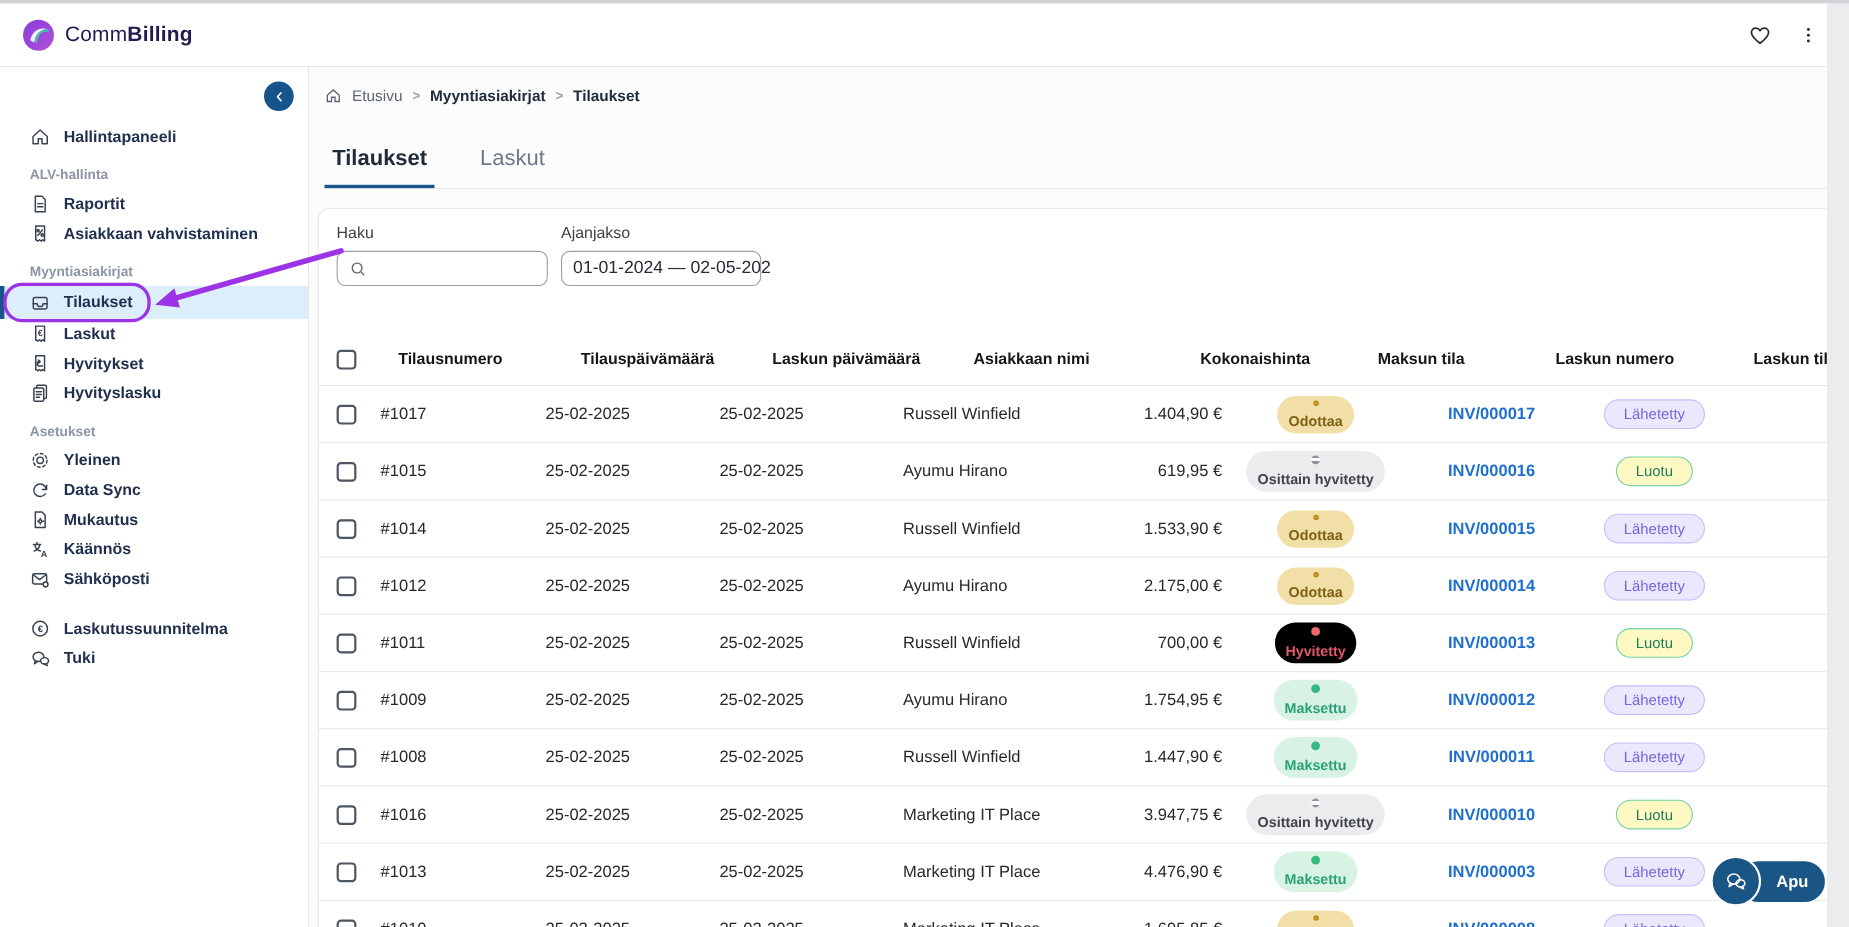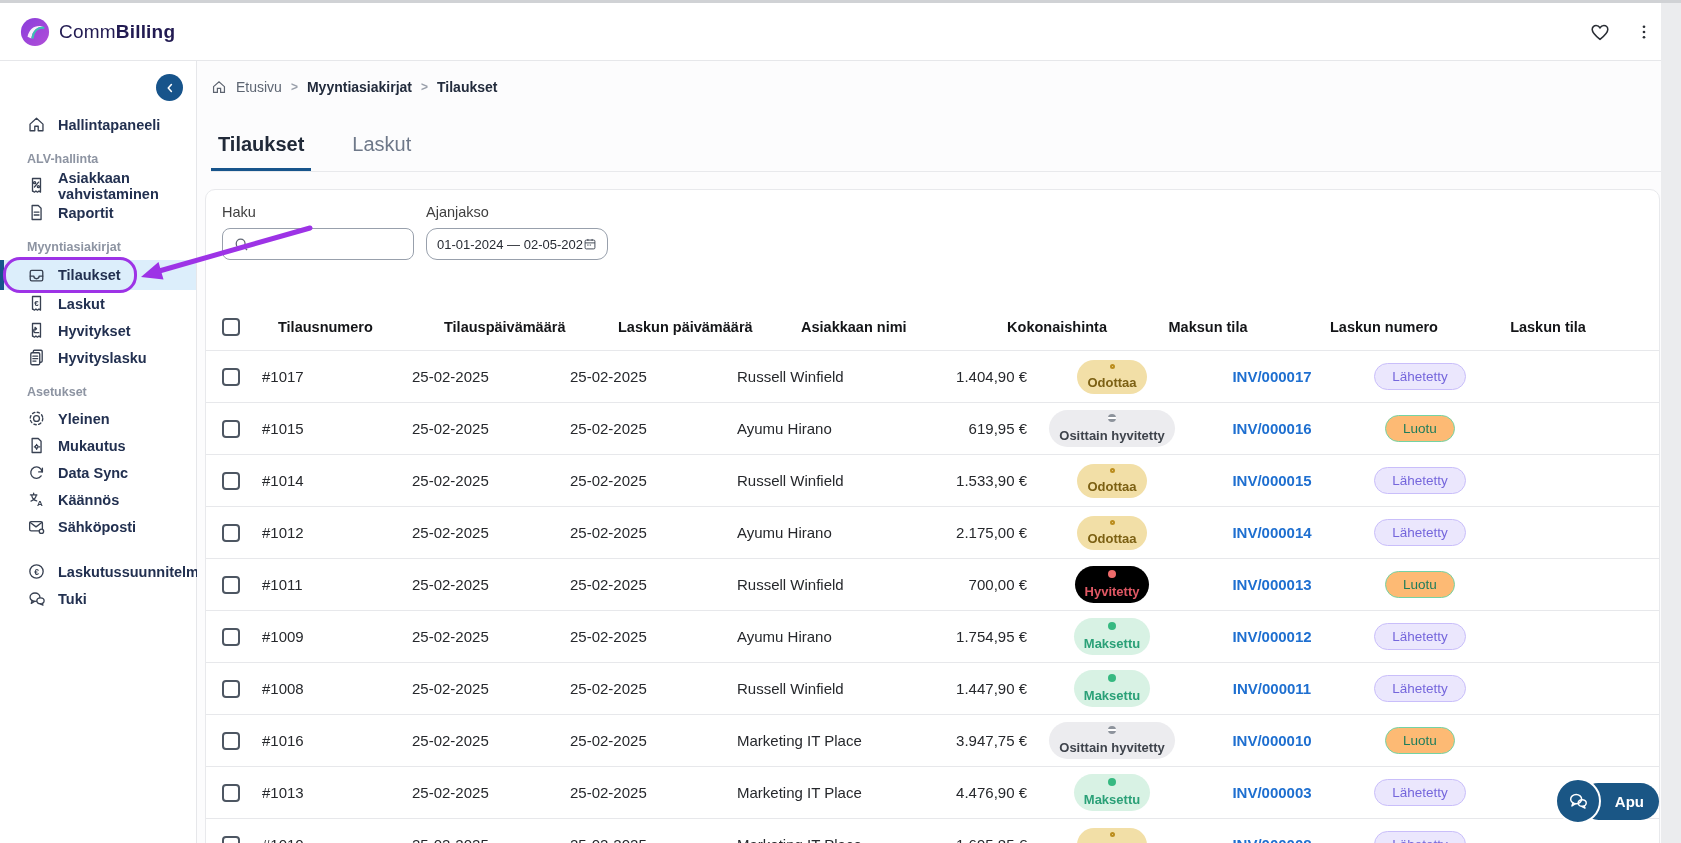--- a/index.html
+++ b/index.html
@@ -13,21 +13,21 @@
   .topbar{height:61px;padding:3px 16px 0 20px;display:flex;align-items:center;border-bottom:1px solid #e6e7ea;background:#fff;}
   .brand{display:flex;align-items:center;gap:9px;}
   .logo{width:30px;height:30px;flex:none;}
   .brand-text{font-size:19px;color:#221b52;font-weight:500;letter-spacing:.2px;}
   .brand-text b{font-weight:800;}
   .topbar-actions{margin-left:auto;display:flex;align-items:center;gap:24px;padding-right:12px;}
   .icon-btn{background:none;border:none;cursor:pointer;display:flex;align-items:center;justify-content:center;}
 
   
   .layout{display:flex;height:782px;}
-  .sidebar{width:197px;flex:none;background:#fff;border-right:1px solid #e6e7ea;position:relative;}
+  .sidebar{width:281px;flex:none;background:#fff;border-right:1px solid #e6e7ea;position:relative;}
   .collapse-btn{position:absolute;top:13px;right:13px;width:27px;height:27px;border-radius:50%;
     background:#17548b;border:none;display:flex;align-items:center;justify-content:center;cursor:pointer;z-index:5;}
   .nav{padding-top:50px;}
   .nav-title{font-size:12.5px;font-weight:700;color:#8d94a2;padding:14px 10px 6px 27px;}
   .nav-gap{height:18px;}
   .nav-item{height:27px;display:flex;align-items:center;gap:12px;padding:0 10px 0 27px;
     font-size:14.5px;font-weight:600;color:#223050;cursor:pointer;position:relative;}
   .nav-item .nicon{width:19px;height:19px;color:#384152;flex:none;display:flex;align-items:center;justify-content:center;}
   .nav-item .nicon svg{width:19px;height:19px;}
   .nav-item.active{background:#dceefb;height:30px;}
@@ -49,21 +49,21 @@
   .tab.active{color:#212a39;font-weight:600;border-bottom-color:#17548b;}
 
   
   .card{margin:17px 21px 0 8px;background:#fff;border:1px solid #e8e9ec;border-radius:10px;min-height:900px;overflow:hidden;}
   .filters{display:flex;align-items:flex-end;padding:14px 16px 0 16px;}
   .field{margin-right:12px;}
   .field .flabel{display:block;font-size:14.5px;color:#404040;margin-bottom:8px;}
   .input{height:32px;border:1px solid #98a0ac;border-radius:8px;display:flex;align-items:center;padding:0 10px;background:#fff;}
   .search-box{width:192px;gap:7px;}
   .search-box input{border:none;outline:none;flex:1;min-width:0;font-size:13.5px;font-family:inherit;}
-  .date-box{width:182px;justify-content:space-between;font-size:13px;color:#272b33;cursor:pointer;white-space:nowrap;border-radius:11px;}
+  .date-box{width:182px;justify-content:space-between;font-size:16px;color:#272b33;cursor:pointer;white-space:nowrap;}
   .actions{margin-left:auto;display:flex;align-items:center;gap:14px;padding-bottom:0;}
   .btn-primary{height:36px;padding:0 38px;background:#1a5685;color:#fff;border:none;border-radius:7px;
     font-weight:700;font-size:15px;cursor:pointer;font-family:inherit;}
   .btn-outline{height:36px;padding:0 17px;background:#fff;border:1.5px solid #1d5c8e;color:#1d5c8e;border-radius:8px;
     font-weight:700;font-size:15px;cursor:pointer;display:flex;align-items:center;gap:10px;font-family:inherit;}
   .v-divider{width:1px;height:34px;background:#dcdee2;}
   .btn-columns{width:42px;height:36px;border:1px solid #e3e4e8;border-radius:9px;background:#fff;cursor:pointer;
     display:flex;align-items:center;justify-content:center;}
 
   
@@ -87,21 +87,21 @@
   .b-pending .dot{width:5px;height:5px;background:transparent;border:2px solid #bb8d1e;}
   .b-partial{background:#ececef;color:#3e434b;}
   .b-partial .dot{background:linear-gradient(#8d939c 32%,#ffffff 32%,#ffffff 68%,#8d939c 68%);}
   .b-refunded{background:#000000;color:#e05864;}
   .b-refunded .dot{background:#ef6b6b;}
   .b-paid{background:#d8f2e4;color:#2aa077;}
   .b-paid .dot{background:#36b981;}
 
   .pill{display:inline-block;min-width:64px;text-align:center;padding:5px 17px;border-radius:999px;font-size:13.5px;font-weight:500;}
   .p-sent{background:#ebe7fd;border:1px solid #c9befa;color:#7566dc;}
-  .p-created{background:#fdba74;border:1px solid #74d3a4;color:#1f7d5b;}
+  .p-created{background:#fef9c3;border:1px solid #74d3a4;color:#1f7d5b;}
 
   .link{color:#1e6fd0;font-weight:700;cursor:pointer;}
 
   
   .annotation-arrow{position:absolute;left:128px;top:212px;z-index:60;pointer-events:none;}
 
   
   .help{position:absolute;left:1555px;top:778px;width:106px;height:47px;z-index:70;cursor:pointer;}
   .help-pill{position:absolute;left:25px;top:5px;width:79px;height:37px;border-radius:19px;background:#1a5685;
     color:#fff;font-weight:700;font-size:15px;display:flex;align-items:center;justify-content:flex-end;padding-right:15px;}
@@ -158,37 +158,37 @@
             <svg viewBox="0 0 20 20" fill="none" stroke="currentColor" stroke-width="1.4" stroke-linecap="round" stroke-linejoin="round">
               <path d="M3.2 9.6 L10 3.4 L16.8 9.6 V16.6 H11.8 V11.8 H8.2 V16.6 H3.2 Z"></path>
             </svg>
           </span>
           <span class="nlabel">Hallintapaneeli</span>
         </div>
         <div class="nav-title">ALV-hallinta</div>
         <div class="nav-item">
           <span class="nicon">
             <svg viewBox="0 0 20 20" fill="none" stroke="currentColor" stroke-width="1.4" stroke-linecap="round" stroke-linejoin="round">
+              <path d="M5.4 2.6 H11.8 L14.8 5.6 V17.4 H5.4 Z"></path>
+              <line x1="7.6" y1="9.6" x2="12.6" y2="9.6"></line>
+              <line x1="7.6" y1="12.6" x2="12.6" y2="12.6"></line>
+            </svg>
+          </span>
+          <span class="nlabel">Raportit</span>
+        </div>
+        <div class="nav-item">
+          <span class="nicon">
+            <svg viewBox="0 0 20 20" fill="none" stroke="currentColor" stroke-width="1.4" stroke-linecap="round" stroke-linejoin="round">
               <path d="M5.8 2.6 H14.2 V17 L12.6 15.7 11 17 9.4 15.7 7.8 17 6.2 15.7 5.8 16 Z"></path>
               <line x1="7.8" y1="11.6" x2="12.2" y2="6.4"></line>
               <circle cx="8" cy="7" r="1.1"></circle>
               <circle cx="12" cy="11.2" r="1.1"></circle>
             </svg>
           </span>
           <span class="nlabel">Asiakkaan vahvistaminen</span>
-        </div>
-        <div class="nav-item">
-          <span class="nicon">
-            <svg viewBox="0 0 20 20" fill="none" stroke="currentColor" stroke-width="1.4" stroke-linecap="round" stroke-linejoin="round">
-              <path d="M5.4 2.6 H11.8 L14.8 5.6 V17.4 H5.4 Z"></path>
-              <line x1="7.6" y1="9.6" x2="12.6" y2="9.6"></line>
-              <line x1="7.6" y1="12.6" x2="12.6" y2="12.6"></line>
-            </svg>
-          </span>
-          <span class="nlabel">Raportit</span>
         </div>
         <div class="nav-title">Myyntiasiakirjat</div>
         <div class="nav-item active annotated">
           <span class="nicon">
             <svg viewBox="0 0 20 20" fill="none" stroke="currentColor" stroke-width="1.4" stroke-linecap="round" stroke-linejoin="round">
               <rect x="3.4" y="4.6" width="13.2" height="11" rx="1.6"></rect>
               <path d="M3.4 10.6 H7.2 c0 1.7 1.2 2.8 2.8 2.8 s2.8-1.1 2.8-2.8 h3.8"></path>
             </svg>
           </span>
           <span class="nlabel">Tilaukset</span>
@@ -230,35 +230,35 @@
             <svg viewBox="0 0 20 20" fill="none" stroke="currentColor" stroke-width="1.4" stroke-linecap="round" stroke-linejoin="round">
               <circle cx="10" cy="10" r="3.1"></circle>
               <circle cx="10" cy="10" r="6.6" stroke-dasharray="2.6 2.58"></circle>
             </svg>
           </span>
           <span class="nlabel">Yleinen</span>
         </div>
         <div class="nav-item">
           <span class="nicon">
             <svg viewBox="0 0 20 20" fill="none" stroke="currentColor" stroke-width="1.4" stroke-linecap="round" stroke-linejoin="round">
+              <path d="M15.9 9.3 a6 6 0 1 0 -1 4.3"></path>
+              <path d="M16.2 5.5 v3.9 h-3.9"></path>
+            </svg>
+          </span>
+          <span class="nlabel">Data Sync</span>
+        </div>
+        <div class="nav-item">
+          <span class="nicon">
+            <svg viewBox="0 0 20 20" fill="none" stroke="currentColor" stroke-width="1.4" stroke-linecap="round" stroke-linejoin="round">
               <path d="M5.4 2.6 H11.8 L14.8 5.6 V17.4 H5.4 Z"></path>
               <circle cx="10.1" cy="11.4" r="1.5"></circle>
               <path d="M10.1 8.8 v1 M10.1 13 v1 M7.7 11.4 h1 M12.5 11.4 h1"></path>
             </svg>
           </span>
           <span class="nlabel">Mukautus</span>
-        </div>
-        <div class="nav-item">
-          <span class="nicon">
-            <svg viewBox="0 0 20 20" fill="none" stroke="currentColor" stroke-width="1.4" stroke-linecap="round" stroke-linejoin="round">
-              <path d="M15.9 9.3 a6 6 0 1 0 -1 4.3"></path>
-              <path d="M16.2 5.5 v3.9 h-3.9"></path>
-            </svg>
-          </span>
-          <span class="nlabel">Data Sync</span>
         </div>
         <div class="nav-item">
           <span class="nicon">
             <svg viewBox="0 0 20 20" fill="none" stroke="currentColor" stroke-width="1.4" stroke-linecap="round" stroke-linejoin="round">
               <path d="M3.6 5.2 h6.8 M7 3.4 v1.8 M5 5.2 c.2 3.4 2.6 5.6 5.2 6.2 M9.8 5.2 c-.4 3-2.6 5.4-5.6 6.4"></path>
               <text x="13.6" y="17" font-size="8.5" text-anchor="middle" fill="currentColor" stroke="none" font-weight="bold">A</text>
             </svg>
           </span>
           <span class="nlabel">Käännös</span>
         </div>

